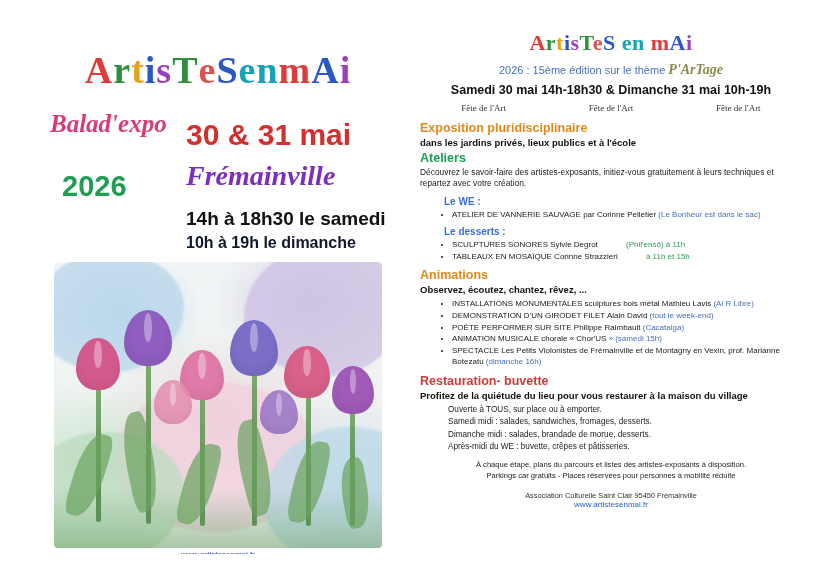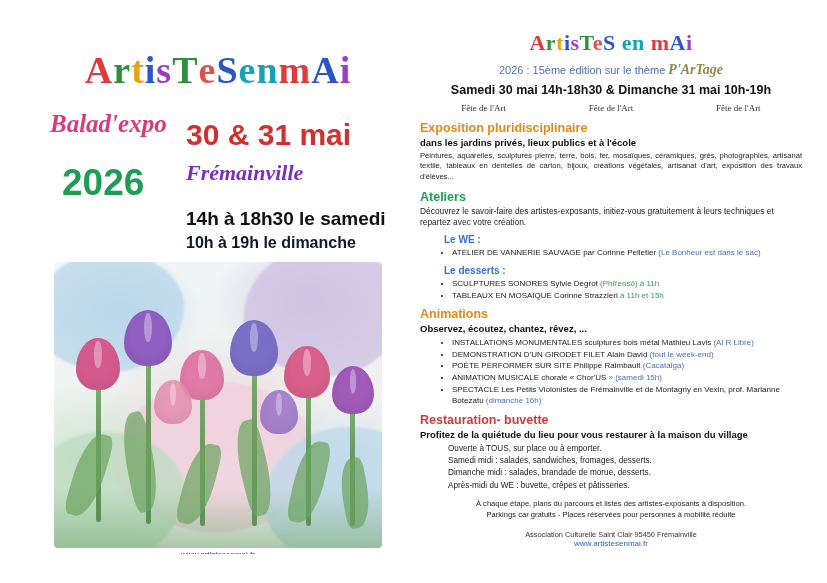--- a/index.html
+++ b/index.html
@@ -59,44 +59,44 @@
     top: 84px;
     font-family: "Liberation Serif", serif;
     font-style: italic;
     font-weight: bold;
     font-size: 25px;
     color: #d93a7a;
   }
   .year {
     position: absolute;
     left: 26px;
-    top: 136px;
+    top: 144px;
     font-family: "Liberation Sans", sans-serif;
     font-weight: bold;
-    font-size: 37px;
+    font-size: 29px;
     color: #1f9d55;
   }
   .dates {
     position: absolute;
     left: 150px;
     top: 92px;
     font-family: "Liberation Sans", sans-serif;
     font-weight: bold;
     font-size: 30px;
     color: #d32f2f;
     white-space: nowrap;
   }
   .city {
     position: absolute;
     left: 150px;
     top: 134px;
     font-family: "Liberation Serif", serif;
     font-style: italic;
     font-weight: bold;
-    font-size: 22px;
+    font-size: 28px;
     color: #7b2fbf;
     white-space: nowrap;
   }
   .hours1 {
     position: absolute;
     left: 150px;
     top: 182px;
     font-size: 19px;
     font-weight: bold;
     color: #111;
@@ -267,21 +267,21 @@
     padding-left: 32px;
     list-style: disc;
   }
   ul.items li {
     font-size: 8px;
     line-height: 1.45;
     color: #1a1a1a;
   }
   .strong { font-weight: normal; }
   .note-blue { color: #4a6fb5; }
-  .note-green { color: #2f9d55; }
+  .note-green { color: #2f9d55; padding-left: 26px; }
   .rest-list {
     font-size: 8.2px;
     line-height: 1.5;
     margin: 2px 0 6px 28px;
     color: #222;
   }
   .closing {
     font-size: 7.6px;
     font-weight: normal;
     text-align: center;
@@ -365,21 +365,20 @@
     <div class="r-dates">Samedi 30 mai 14h-18h30 &amp; Dimanche 31 mai 10h-19h</div>
 
     <div class="fete-row">
       <span>Fête de l'Art</span>
       <span>Fête de l'Art</span>
       <span>Fête de l'Art</span>
     </div>
 
     <h2 class="sec">Exposition pluridisciplinaire</h2>
     <p class="lead">dans les jardins privés, lieux publics et à l'école</p>
-    <p class="body-txt">Peintures, aquarelles, sculptures pierre, terre, bois, fer, mosaïques, céramiques, grès, photographies, artisanat textile, tableaux en dentelles de carton, bijoux, créations végétales, artisanat d'art, exposition des travaux d'élèves...</p>
 
     <h2 class="sec green">Ateliers</h2>
     <p class="body-txt2">Découvrez le savoir-faire des artistes-exposants, initiez-vous gratuitement à leurs techniques et repartez avec votre création.</p>
     <div class="we-head">Le WE :</div>
     <ul class="items" id="we-list">
         <li><span>ATELIER DE VANNERIE SAUVAGE par </span><span class="strong">Corinne Pelletier</span><span class="note-blue"> (Le Bonheur est dans le sac)</span></li>
       </ul>
     <div class="we-head">Le desserts :</div>
     <ul class="items" id="sunday-list">
         <li><span>SCULPTURES SONORES </span><span class="strong">Sylvie Degrot</span><span class="note-green"> (Phil'ensō) à 11h</span></li>

